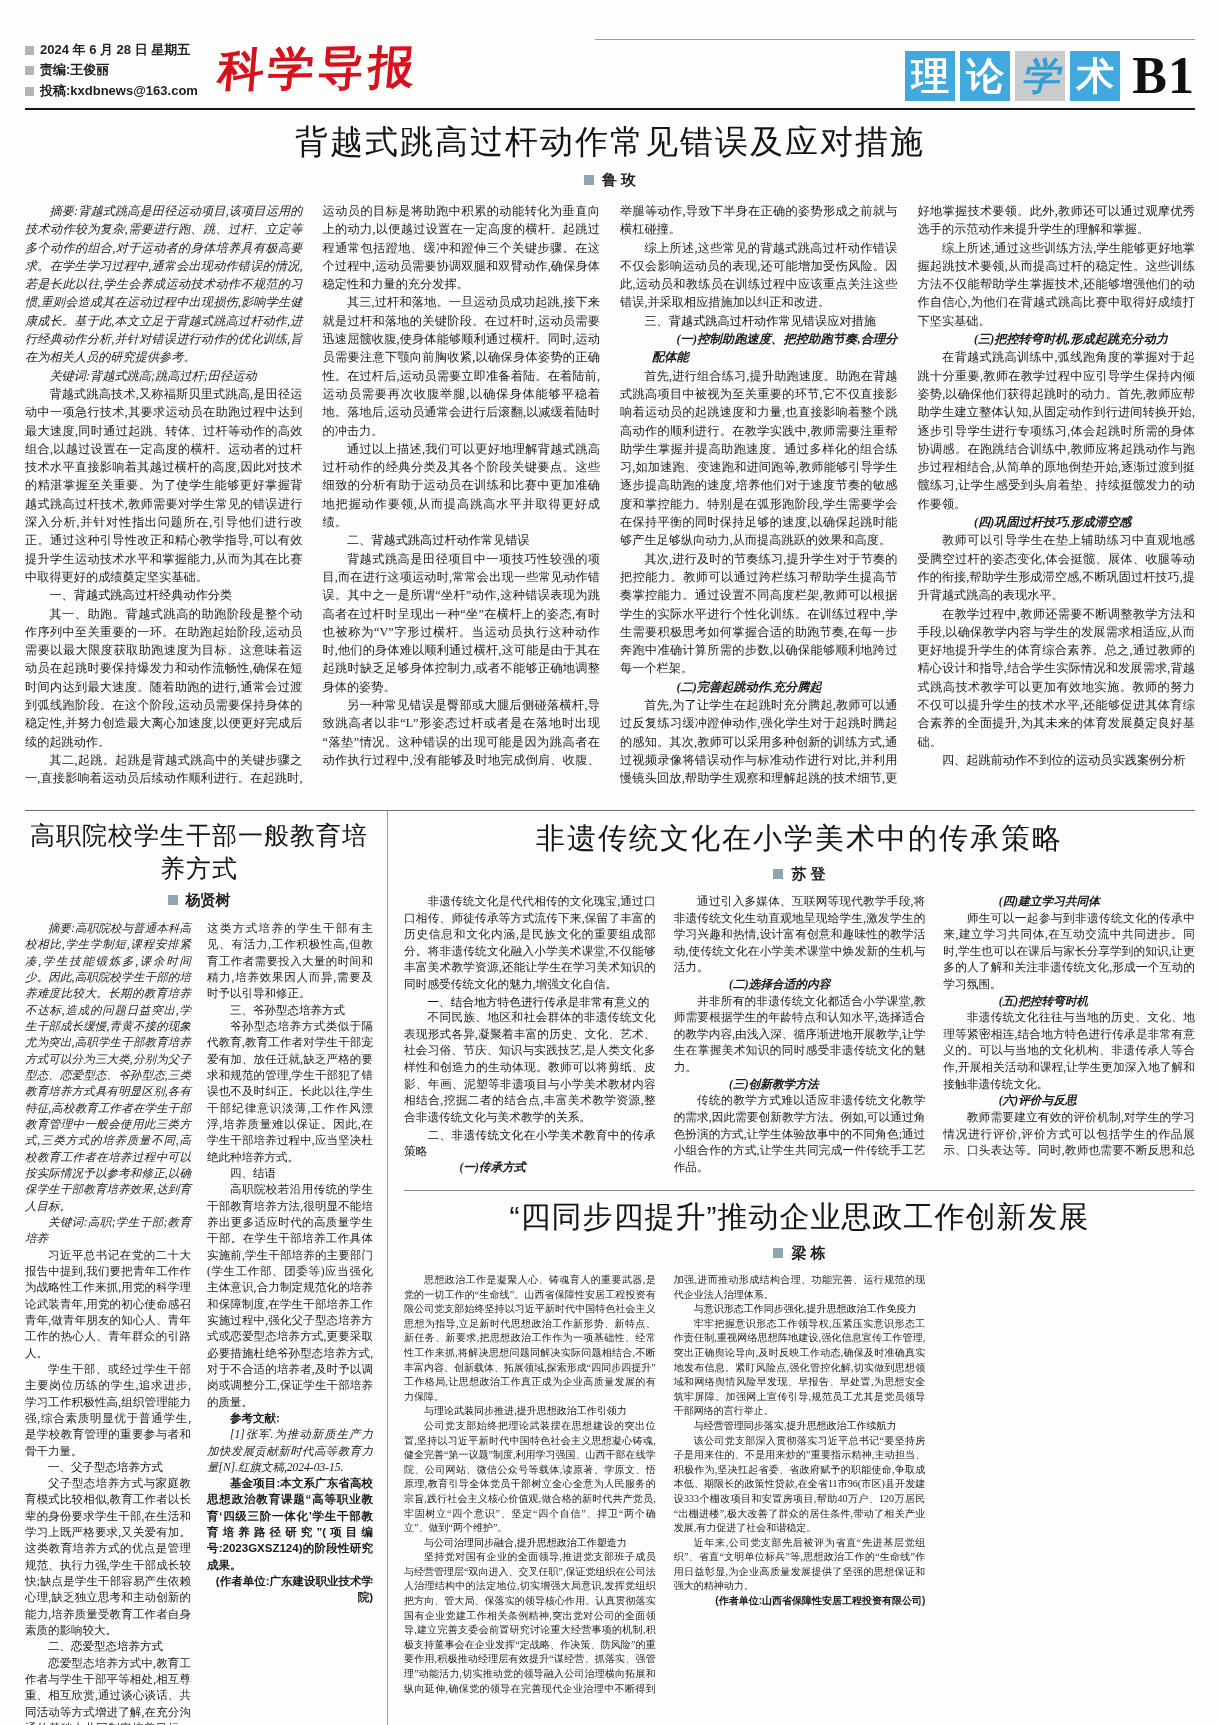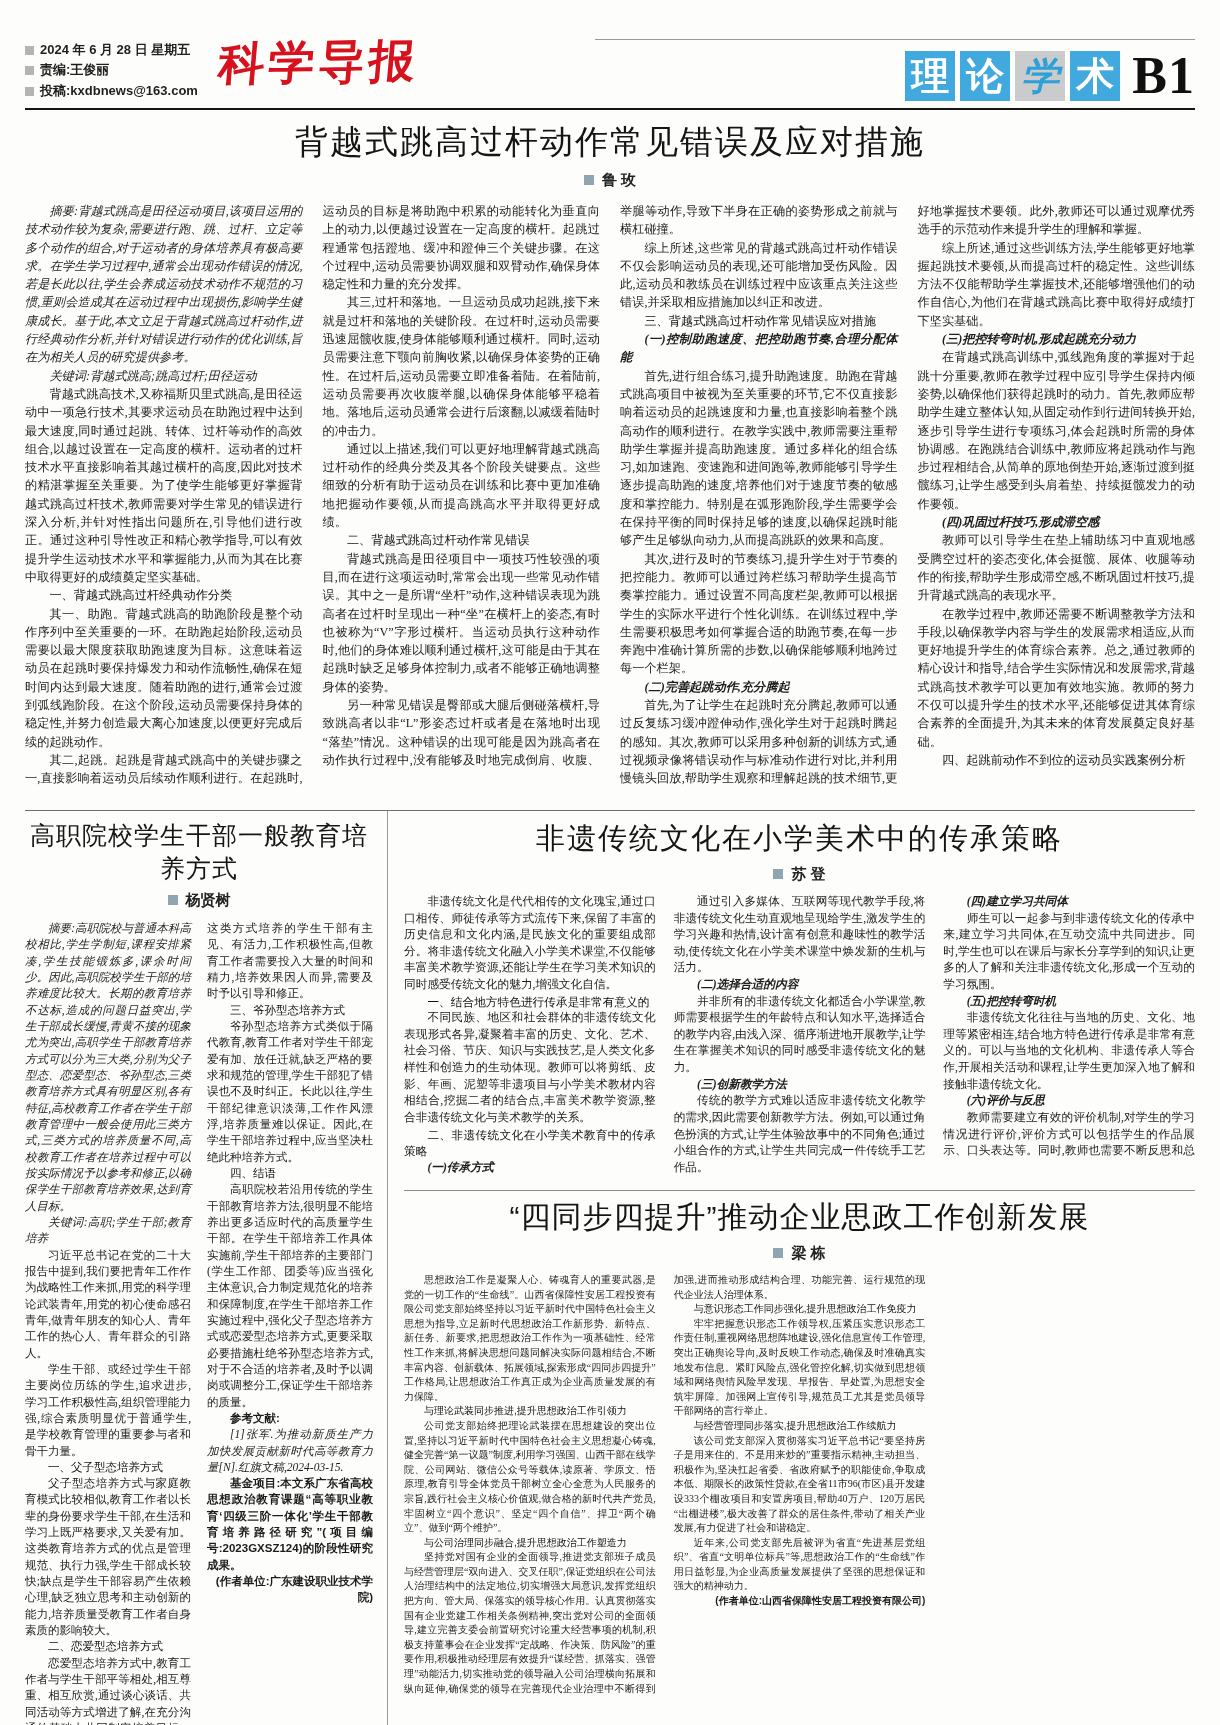--- a/index.html
+++ b/index.html
@@ -1,21 +1,21 @@
 <!DOCTYPE html>
 <html lang="zh"><head>
 <meta charset="utf-8">
 <style>
   html,body{margin:0;padding:0;background:#e8e8e4;}
   .page{position:relative;width:1220px;height:1725px;margin:0 auto;background:#fdfdfb;
         box-sizing:border-box;padding:26px 25px 0 25px;overflow:hidden;
         font-family:"Liberation Serif","DejaVu Serif",serif;color:#1c1c1c;}
   
   .hdr{display:flex;align-items:flex-end;justify-content:space-between;height:76px;}
-  .hdr-left{display:flex;gap:20px;}
+  .hdr-left{display:flex;align-items:center;gap:20px;}
   .meta{font-family:"Liberation Sans","DejaVu Sans",sans-serif;font-size:13px;font-weight:700;
         color:#1f1f1f;line-height:1.6;}
   .meta-row{display:flex;align-items:center;white-space:nowrap;}
   .sq{display:inline-block;width:9px;height:9px;background:#b4b4b4;margin-right:6px;flex:0 0 auto;}
   .masthead{font-size:46px;font-weight:900;color:#d6121f;letter-spacing:4px;
             font-family:"Liberation Serif","DejaVu Serif",serif;transform:skewX(-6deg) rotate(-1deg);
             line-height:1;padding-bottom:4px;}
   .hdr-right{display:flex;align-items:center;gap:12px;border-top:1px solid #9a9a9a;
              padding:10px 0 0 0;width:600px;justify-content:flex-end;}
   .tiles{display:flex;gap:5px;}
@@ -28,21 +28,21 @@
   .main-rule{border-top:2px solid #161616;margin-top:6px;}
   
   .atitle{text-align:center;font-family:"Liberation Sans","DejaVu Sans",sans-serif;
           font-weight:400;color:#151515;margin:0;}
   .byline{text-align:center;font-family:"Liberation Sans","DejaVu Sans",sans-serif;
           font-size:15px;font-weight:700;color:#222;margin-top:6px;}
   .bsq{display:inline-block;width:10px;height:10px;background:#8fa6b2;margin-right:8px;}
   .abody{column-fill:auto;text-align:justify;overflow:hidden;}
   .para{margin:0;text-indent:2em;}
   .para.h{font-family:"Liberation Sans","DejaVu Sans",sans-serif;font-weight:400;color:#111;}
-  .para.hi{font-weight:700;font-style:italic;}
+  .para.hi{font-weight:700;font-style:italic;margin-left:32px;}
   .para.abs{font-style:italic;}
   .para.refh{font-weight:700;font-family:"Liberation Sans","DejaVu Sans",sans-serif;}
   .para.ref{font-style:italic;}
   .para.fund{font-family:"Liberation Sans","DejaVu Sans",sans-serif;font-weight:700;}
   .para.unit{text-align:right;text-indent:0;font-family:"Liberation Sans","DejaVu Sans",sans-serif;
              font-weight:700;}
   
   .art1{margin-top:10px;}
   .art1 .atitle{font-size:33px;letter-spacing:2px;}
   .art1 .abody{margin-top:12px;column-count:4;column-gap:20px;height:600px;

